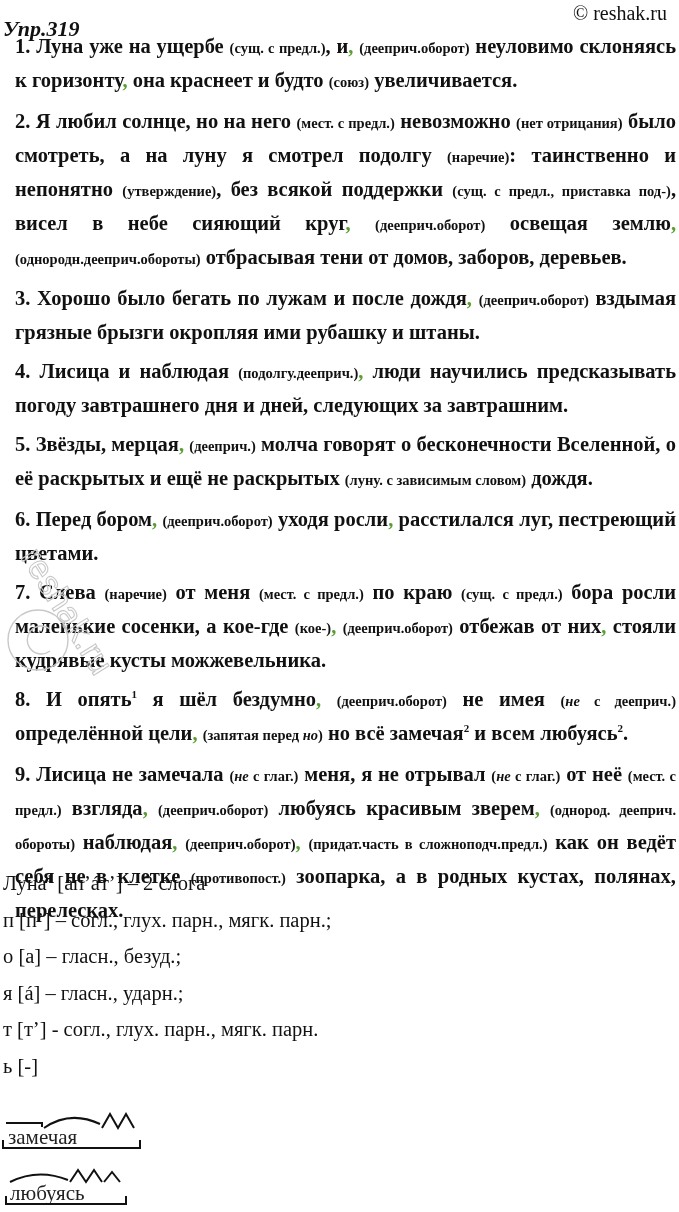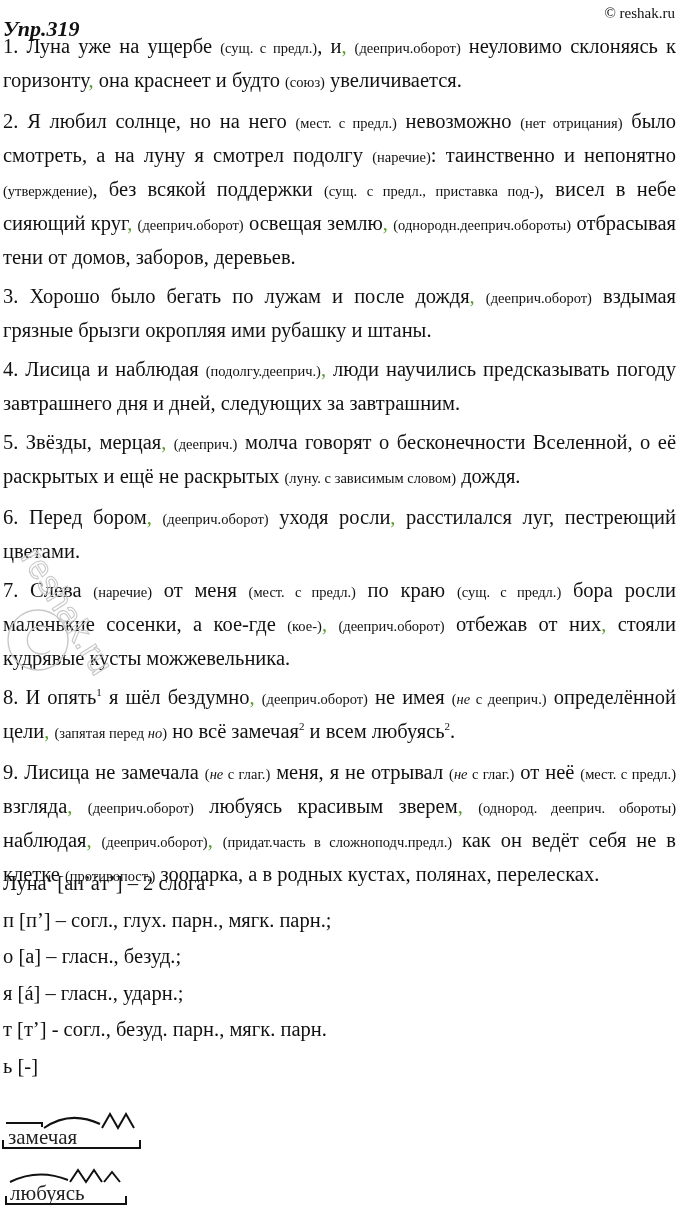--- a/index.html
+++ b/index.html
@@ -7,27 +7,28 @@
     width: 679px; height: 1212px; position: relative; overflow: hidden;
     font-family: "Liberation Serif", "DejaVu Serif", serif;
     color: #111111;
   }
   .header { position: absolute; top: 0; left: 0; width: 679px; height: 32px; }
   .title {
     position: absolute; left: 3px; top: 0px;
     font-weight: bold; font-style: italic; font-size: 22px; line-height: 26px; margin-top: 16px;
   }
   .site {
-    position: absolute; right: 4px; top: 0px;
-    font-size: 15px; line-height: 26px;
+    position: absolute; right: 12px; top: 0px;
+    font-size: 20px; line-height: 26px;
   }
   .content { position: absolute; left: 3px; top: 30px; width: 673px; }
   .para {
     font-size: 20.5px; line-height: 32px; text-align: justify;
-    margin: 0 0 7px 0;
+    margin: 0 0 7px 12px;
+    font-weight: bold;
   }
   .note { font-size: 14.5px; }
   .gc { color: #5a9e33; }
   .it { font-style: italic; }
   sup { font-size: 11px; line-height: 0; vertical-align: 8px; }
   .analysis { position: absolute; left: 3px; top: 865px; width: 500px; }
   .aline { font-size: 20.5px; line-height: 36.5px; }
   .morph { position: absolute; left: 0; }
   .watermark {
     position: absolute; left: 0px; top: 545px; width: 140px; height: 150px;
@@ -62,21 +63,21 @@
   <text x="0" y="0" transform="translate(20,12) rotate(58)" font-family="Liberation Sans, sans-serif" font-size="34" fill="none" stroke="#c8c8c8" stroke-width="1.1">reshak.ru</text>
 </svg>
 
 <div class="analysis">
   <div class="aline">
     <span>Луна</span><sup>1</sup><span> [ап’áт’] – 2 слога</span>
   </div>
   <div class="aline">п [п’] – согл., глух. парн., мягк. парн.;</div>
   <div class="aline">о [а] – гласн., безуд.;</div>
   <div class="aline">я [á] – гласн., ударн.;</div>
-  <div class="aline">т [т’] - согл., безуд. парн., мягк. парн.</div>
+  <div class="aline">т [т’] - согл., глух. парн., мягк. парн.</div>
   <div class="aline">ь [-]</div>
 </div>
 
 <svg class="morph" style="top:1106px;" width="160" height="46">
 
   <path d="M6 17 L42 17 L42 21" fill="none" stroke="#111" stroke-width="2"></path>
 
   <path d="M44 22 Q70 4 100 18" fill="none" stroke="#111" stroke-width="2"></path>
 
   <path d="M102 22 L110 8 L118 22 L126 8 L134 22" fill="none" stroke="#111" stroke-width="2"></path>

